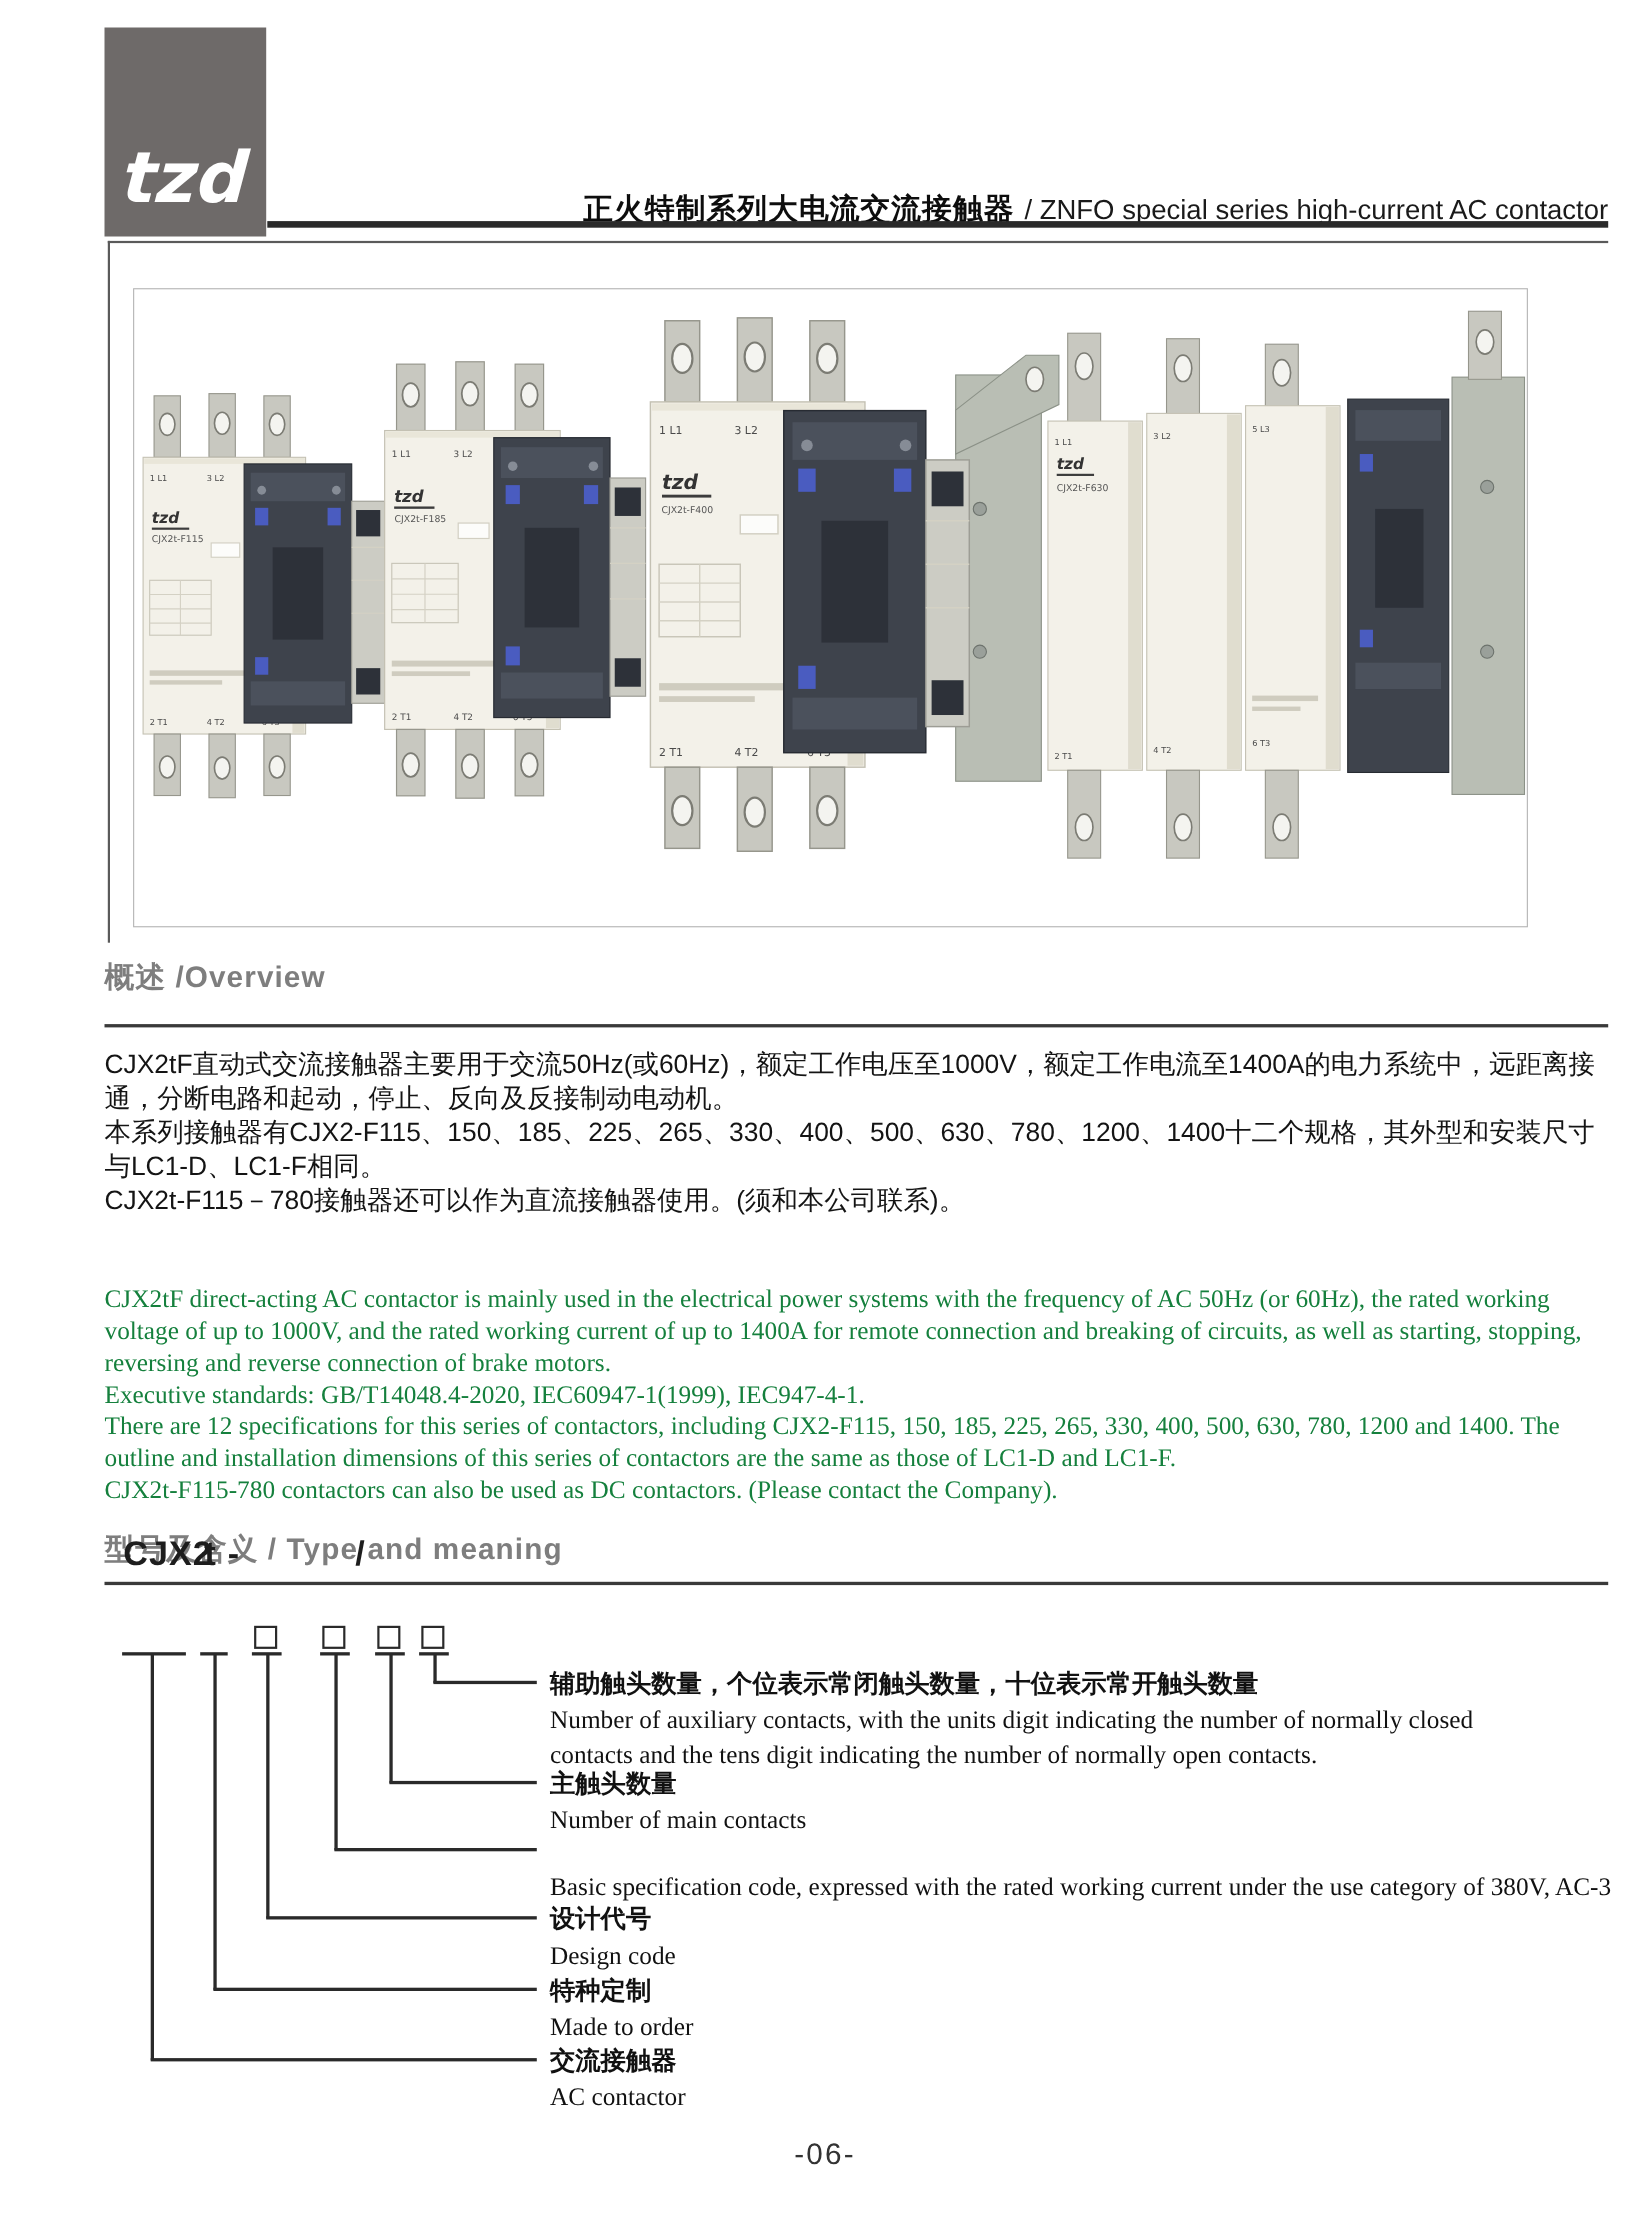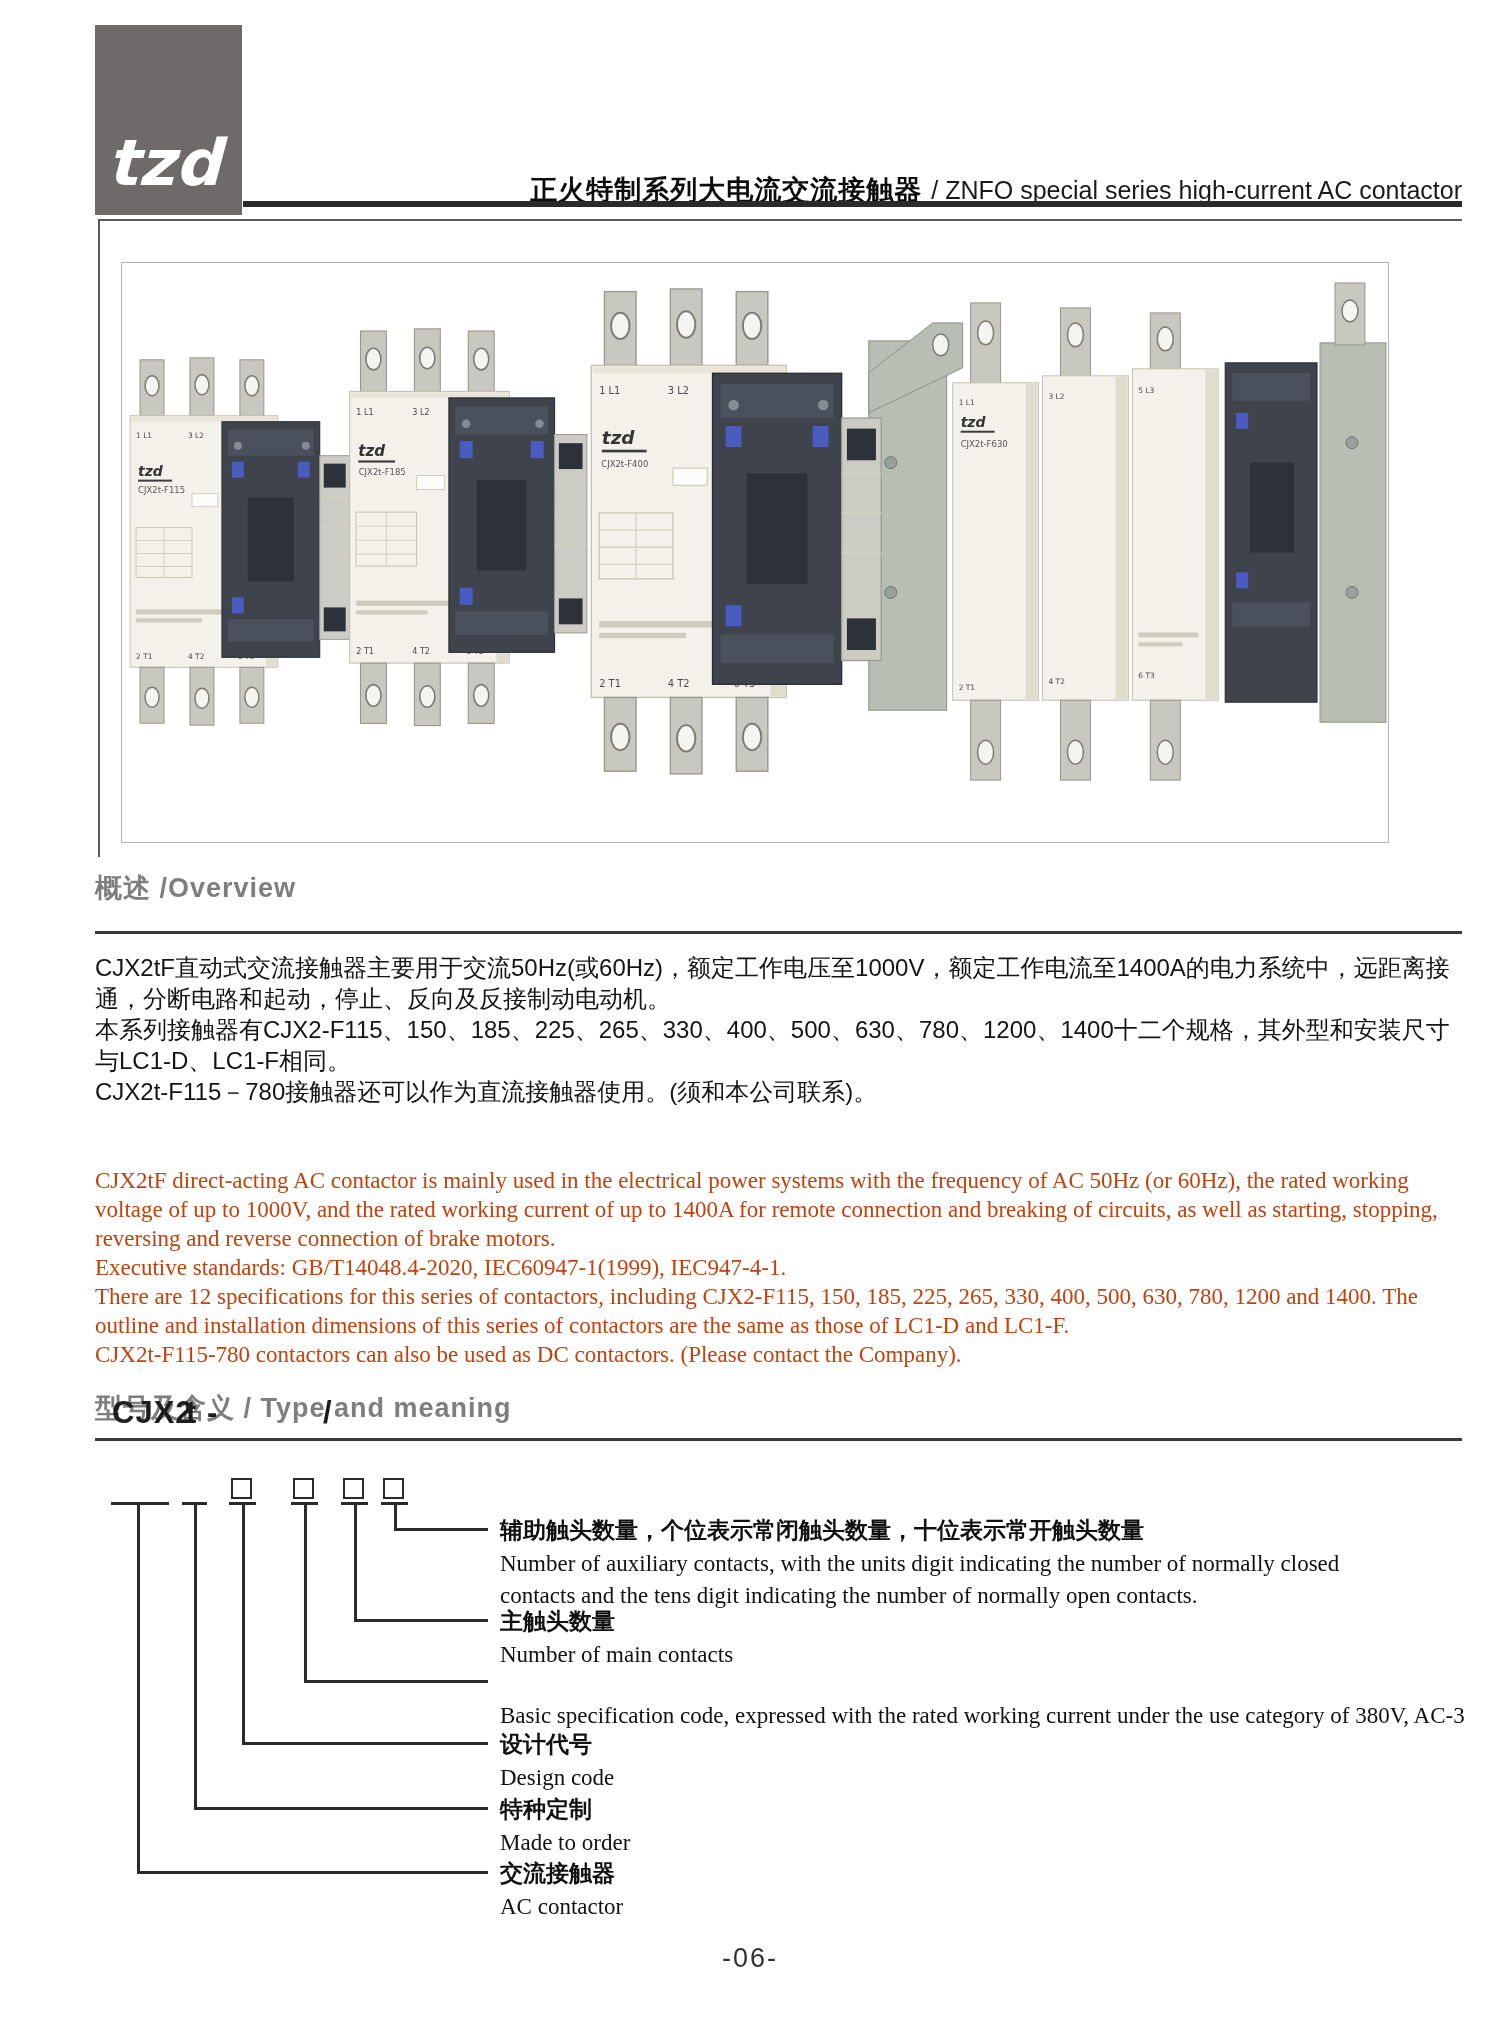--- a/index.html
+++ b/index.html
@@ -45,21 +45,21 @@
   .tlab{font:7.5px "DejaVu Sans",sans-serif;fill:#4a4a4a;}
   .brand{font:italic 700 14px "DejaVu Sans",sans-serif;fill:#333333;}
   .mod{font:8.5px "DejaVu Sans",sans-serif;fill:#555555;}
 
   
   .sec-head{position:absolute;left:95px;font-size:27px;font-weight:700;color:#7e7e7e;letter-spacing:1px;}
   .sec-rule{position:absolute;left:95px;width:1367px;height:3px;background:#3a3a3a;}
   .zh-block{position:absolute;left:95px;top:952px;width:1372px;font-size:24px;line-height:31px;color:#141414;}
   .zh-block p{margin:0;}
   .en-block{position:absolute;left:95px;top:1166px;width:1372px;font-family:"Liberation Serif",serif;
-            font-size:23px;line-height:29px;color:#c2410c;}
+            font-size:23px;line-height:29px;color:#15803d;}
   .en-block p{margin:0;}
 
   
   .code-part{position:absolute;top:1400px;font-size:31px;font-weight:600;color:#1d1d1d;letter-spacing:1px;line-height:26px;}
   .code-box{position:absolute;top:1478px;width:21px;height:21px;border:2.5px solid #2a2a2a;box-sizing:border-box;background:#fff;}
   .u-line{position:absolute;top:1502px;height:3px;background:#2a2a2a;}
   .v-line{position:absolute;width:2.5px;background:#2a2a2a;}
   .h-line{position:absolute;height:2.5px;background:#2a2a2a;}
   .item-zh{position:absolute;left:500px;font-size:23px;font-weight:700;color:#111111;white-space:nowrap;}
   .item-en{position:absolute;left:500px;font-family:"Liberation Serif",serif;font-size:23px;

